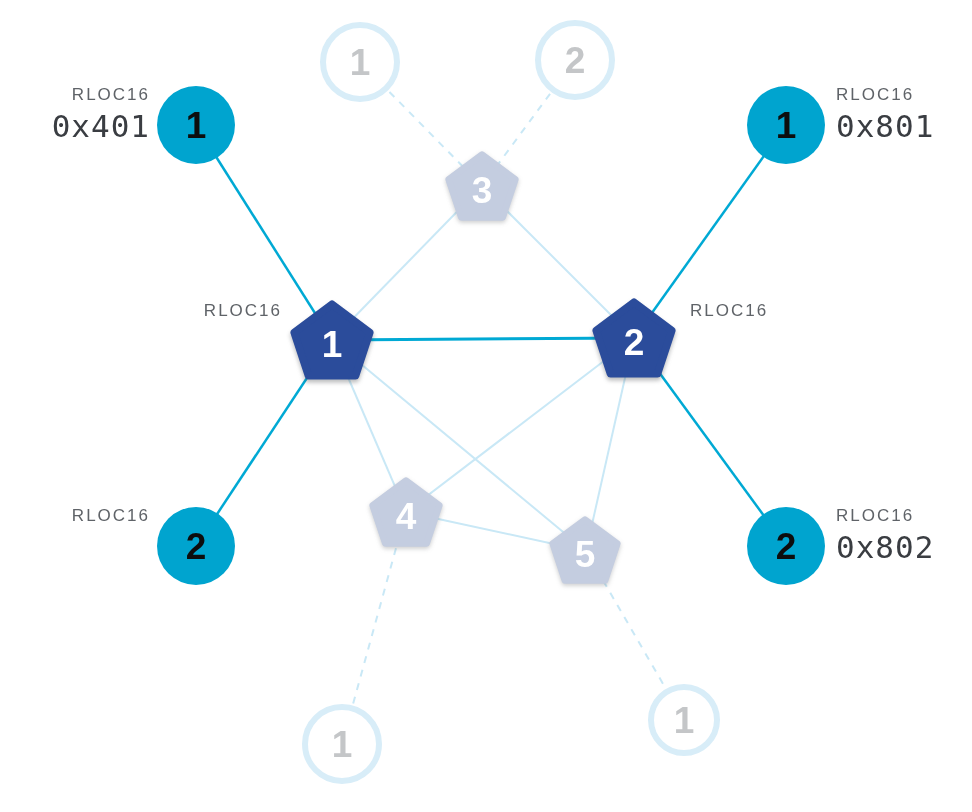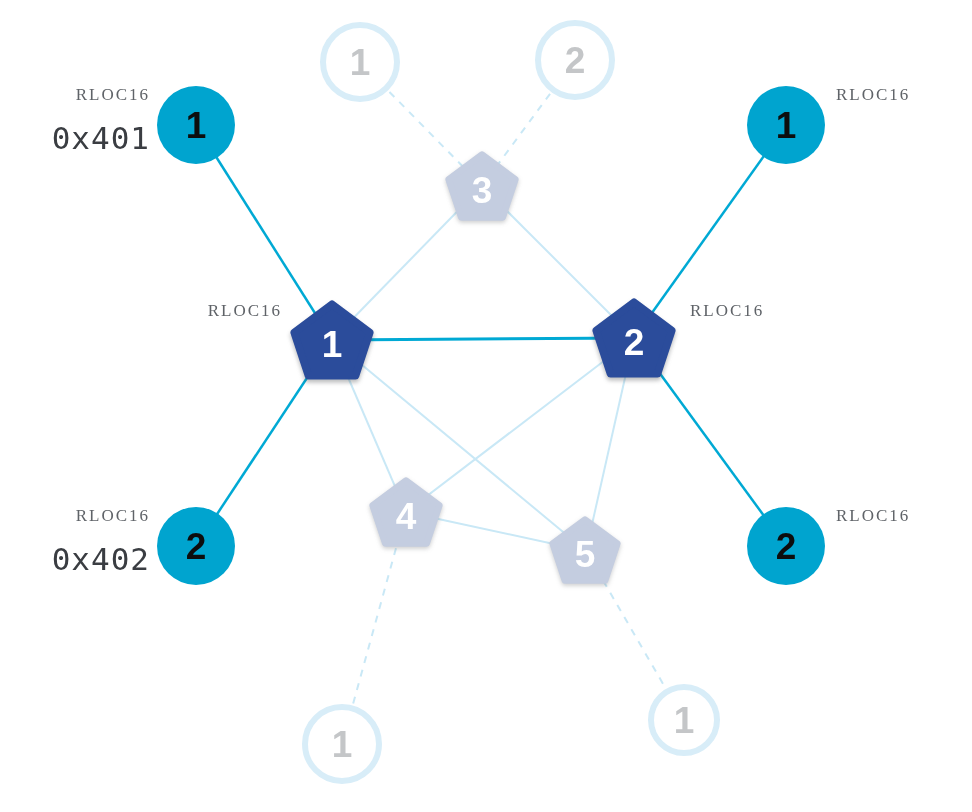--- a/index.html
+++ b/index.html
@@ -34,24 +34,24 @@
   .pent.muted .shape { filter: drop-shadow(0 2px 2px rgba(60,64,67,0.25)); }
   .pent.active .shape polygon { fill: var(--router-active, #2b4c9b); stroke: var(--router-active, #2b4c9b);
                                 stroke-width: 9; stroke-linejoin: round; }
   .pent.muted .shape polygon { fill: var(--router-muted, #c4cde0); stroke: var(--router-muted, #c4cde0);
                                stroke-width: 9; stroke-linejoin: round; }
   .pent .num { position: relative; top: 4px; color: var(--number-light, #ffffff); }
 
   
   .addr { position: absolute; z-index: 3; }
   .addr.align-right { text-align: right; }
-  .rloc-title { font-family: Liberation Serif, serif; font-size: 17px; letter-spacing: 2px;
+  .rloc-title { font-family: Liberation Sans, sans-serif; font-size: 17px; letter-spacing: 2px;
                 color: var(--label-color, #5f6368); line-height: 22px; }
   .rloc-hex { font-family: "DejaVu Sans Mono", monospace; font-size: 31px; letter-spacing: 1px;
-              color: var(--hex-color, #3a3d42); line-height: 36px; margin-top: 14px; }
+              color: var(--hex-color, #3a3d42); line-height: 36px; margin-top: 2px; }
 </style>
 </head>
 <body>
 
 <div class="stage">
 
   <svg class="links" width="972" height="812" viewBox="0 0 972 812">
 
     <line class="lk-muted" x1="482" y1="186" x2="332" y2="340"></line>
     <line class="lk-muted" x1="482" y1="186" x2="634" y2="338"></line>
@@ -144,28 +144,29 @@
     <div class="rloc-title">RLOC16</div>
     <div class="rloc-hex">0x401</div>
   </div>
 
   <div class="addr align-right" style="left:140px; top:300px; width:142px">
     <div class="rloc-title">RLOC16</div>
   </div>
 
   <div class="addr align-right" style="left:18px; top:505px; width:132px">
     <div class="rloc-title">RLOC16</div>
-    <div class="rloc-hex">0x402</div>
   </div>
 
   <div class="addr" style="left:836px; top:84px; width:132px">
     <div class="rloc-title">RLOC16</div>
+    <div class="rloc-hex">0x801</div>
   </div>
 
   <div class="addr" style="left:690px; top:300px; width:142px">
     <div class="rloc-title">RLOC16</div>
   </div>
 
   <div class="addr" style="left:836px; top:505px; width:132px">
     <div class="rloc-title">RLOC16</div>
+    <div class="rloc-hex">0x802</div>
   </div>
 
 </div>
 
 </body></html>

